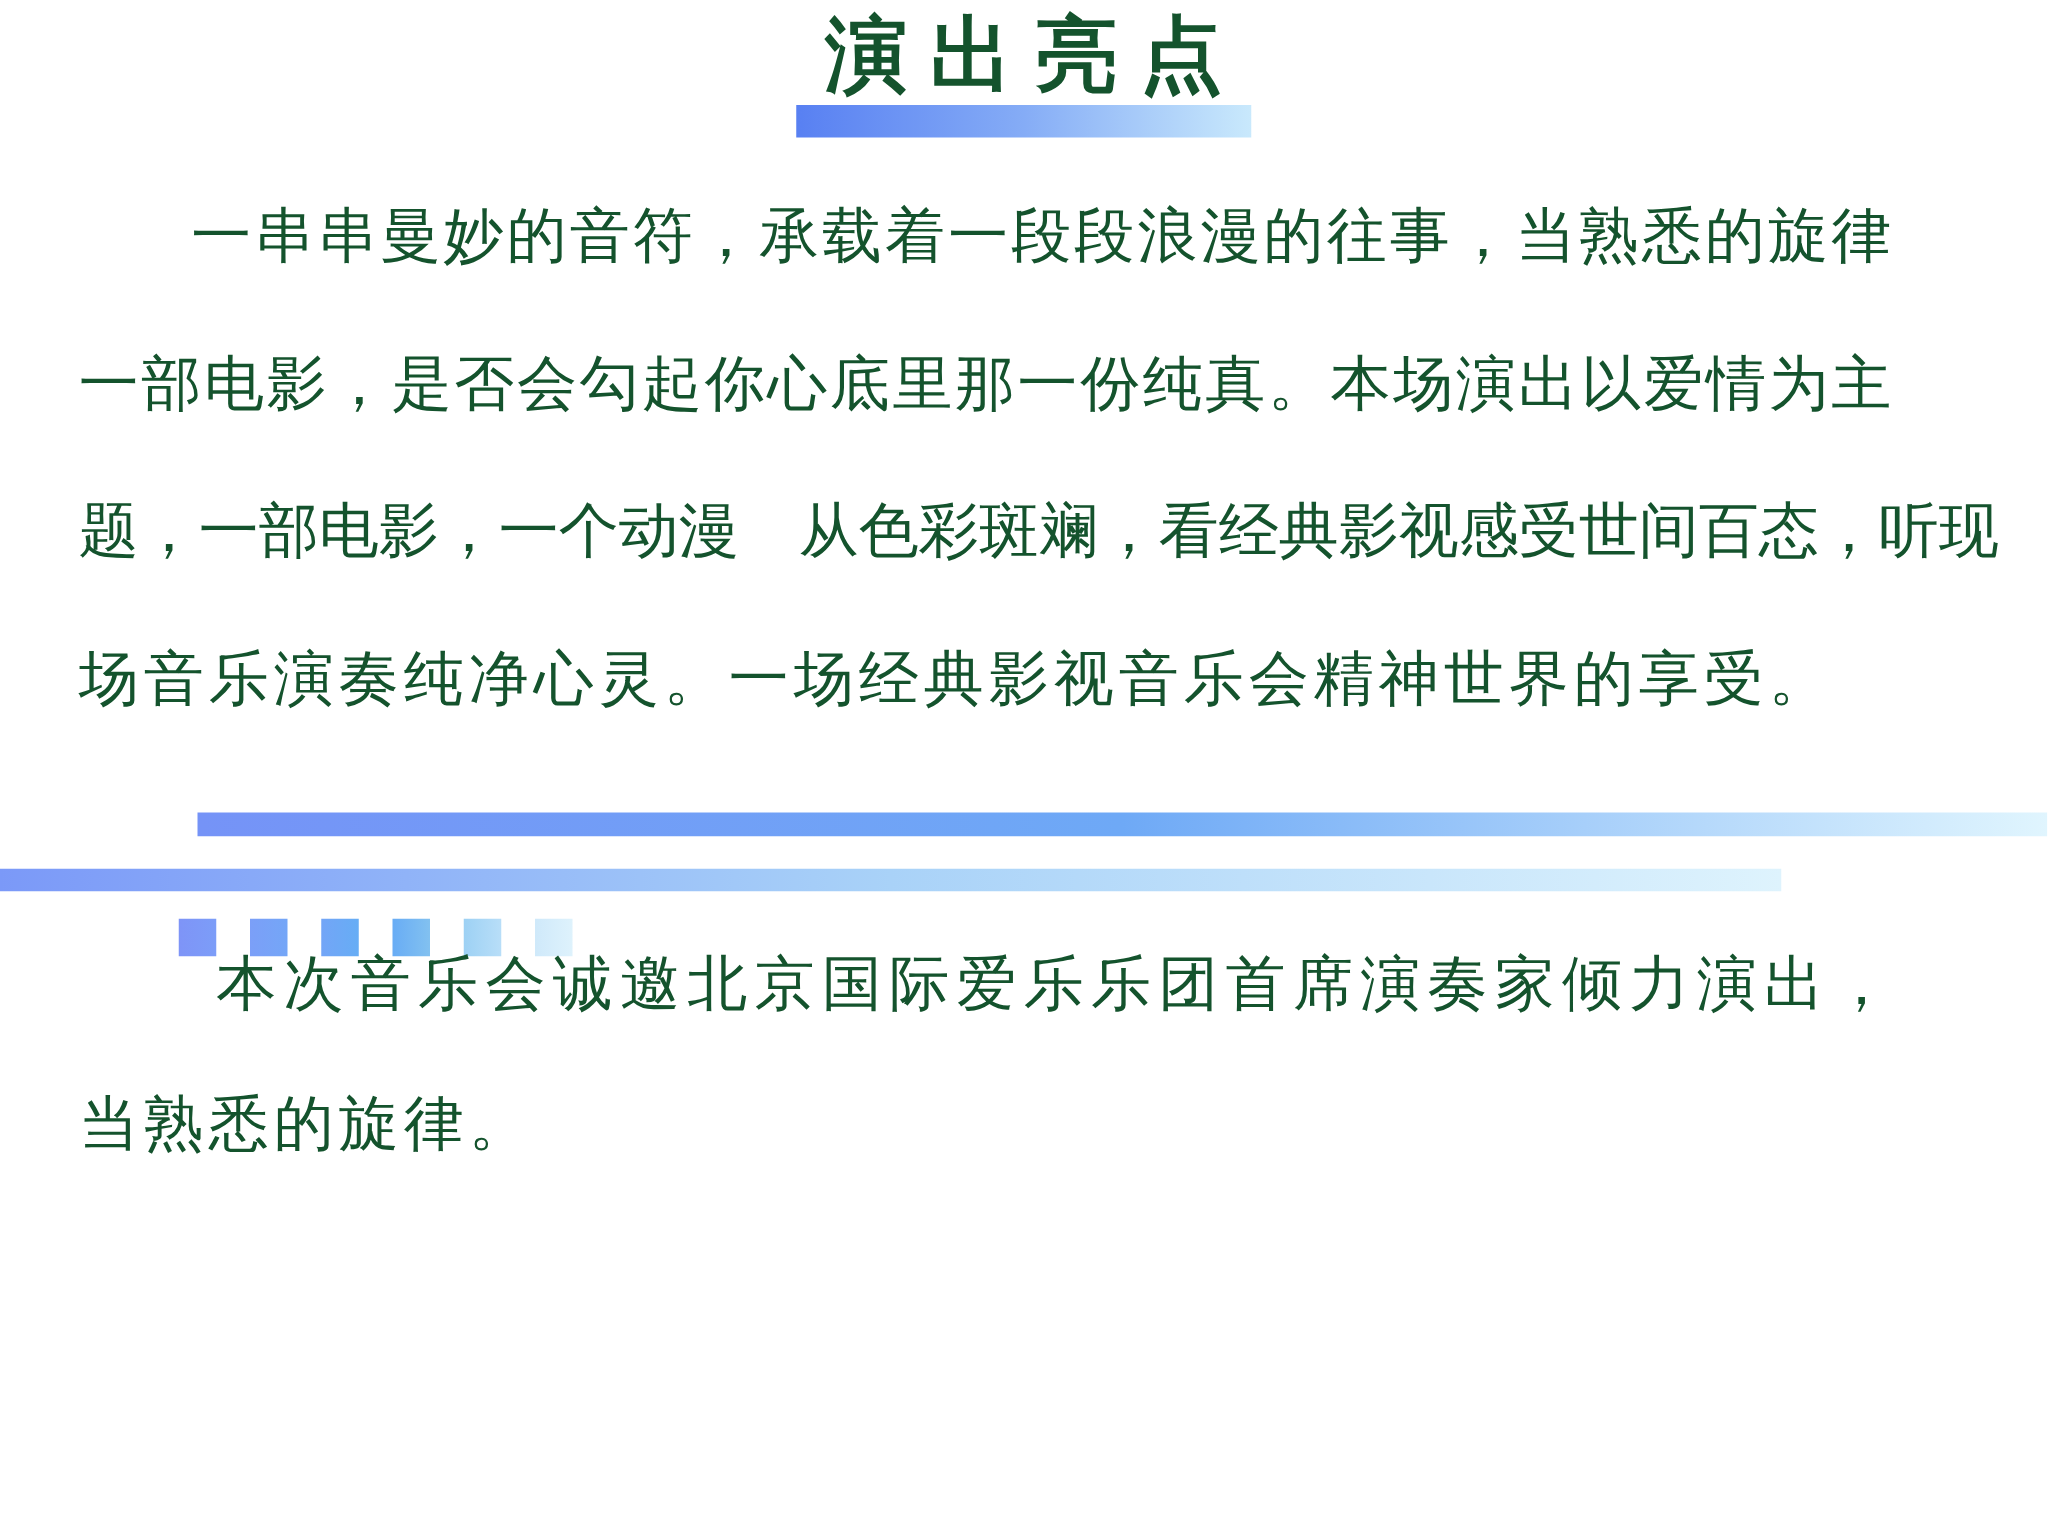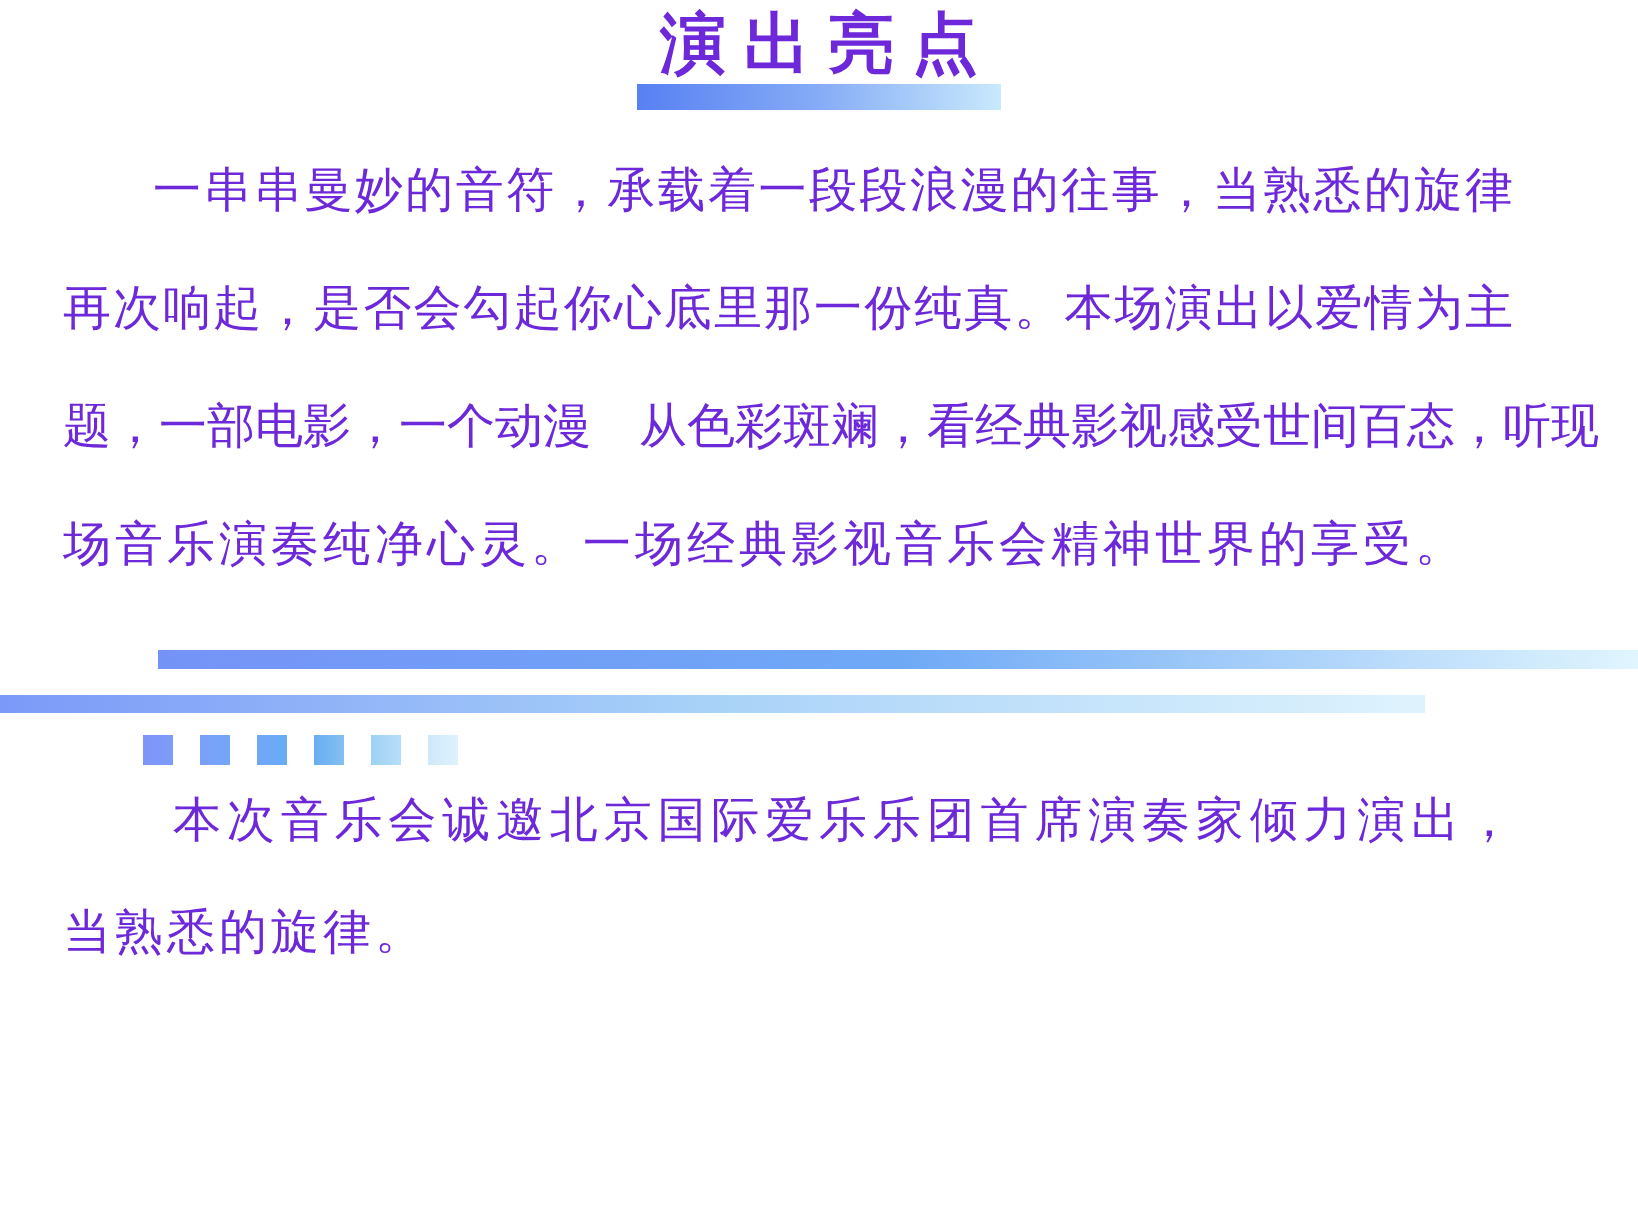--- a/index.html
+++ b/index.html
@@ -3,21 +3,21 @@
 <meta charset="utf-8">
 <style>
   html, body { margin: 0; padding: 0; background: #ffffff; }
   .page {
     position: relative;
     width: 1638px;
     height: 1226px;
     background: #ffffff;
     overflow: hidden;
     font-family: "Liberation Sans", sans-serif;
-    color: #6d28d9;
+    color: #14532d;
   }
   
   .title {
     position: absolute;
     left: 0; top: 4px;
     width: 100%;
     margin: 0;
     text-align: center;
     font-size: 66px;
     line-height: 78px;
@@ -35,21 +35,21 @@
   }
   
   .para {
     position: absolute;
     left: 63px;
     width: 1450px;
     font-size: 48px;
     font-weight: 400;
   }
   .para1 { top: 131px; }
-  .para2 { top: 764px; }
+  .para2 { top: 732px; }
   .para1 .line { height: 118px; line-height: 118px; }
   .para2 .line { height: 112px; line-height: 112px; }
   .line {
     text-align: justify;
     text-align-last: justify;
     white-space: nowrap;
   }
   .line.last {
     text-align: center;
     text-align-last: left;
@@ -73,21 +73,21 @@
 </head>
 <body>
 
 <div class="page">
 
   <div class="title-underline" style="background: linear-gradient(90deg, rgb(88, 128, 242), rgb(133, 172, 246) 50%, rgb(201, 233, 252));"></div>
   <h1 class="title">演出亮点</h1>
 
   <div class="para para1" id="para1">
       <div class="line first">一串串曼妙的音符，承载着一段段浪漫的往事，当熟悉的旋律</div>
-      <div class="line">再次响起，是否会勾起你心底里那一份纯真。本场演出以爱情为主</div>
+      <div class="line">一部电影，是否会勾起你心底里那一份纯真。本场演出以爱情为主</div>
       <div class="line">题，一部电影，一个动漫　从色彩斑斓，看经典影视感受世间百态，听现</div>
       <div class="line last">场音乐演奏纯净心灵。一场经典影视音乐会精神世界的享受。</div>
     </div>
 
   <div class="bar bar-top" style="background: linear-gradient(90deg, rgb(117, 147, 247), rgb(110, 169, 246) 50%, rgb(224, 245, 254));"></div>
   <div class="bar bar-bottom" style="background: linear-gradient(90deg, rgb(123, 153, 248), rgb(169, 210, 248) 50%, rgb(222, 243, 253));"></div>
 
   <div class="squares" id="squares">
       <div class="square" style="background: linear-gradient(90deg, rgb(126, 148, 247), rgb(124, 157, 248));"></div>
       <div class="square" style="background: linear-gradient(90deg, rgb(123, 159, 248), rgb(116, 166, 247));"></div>

